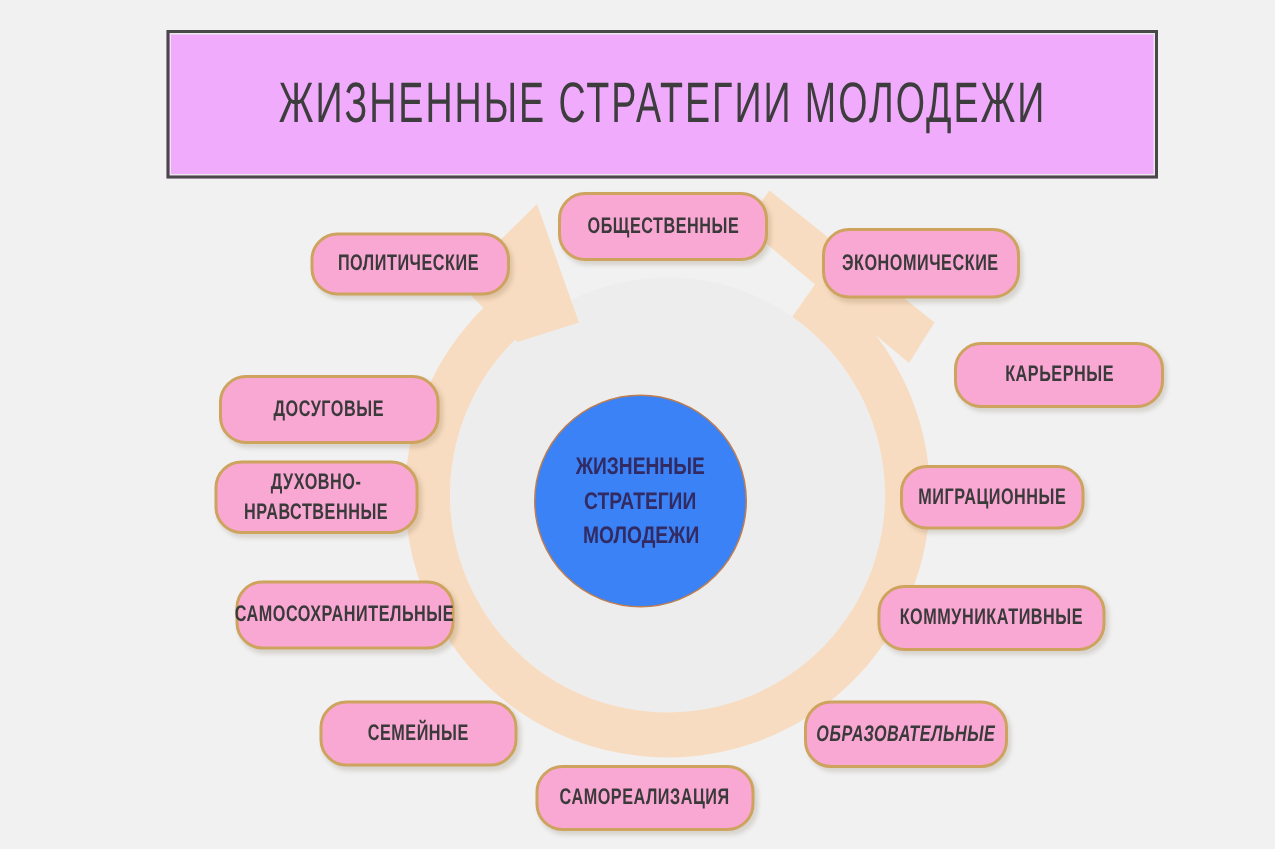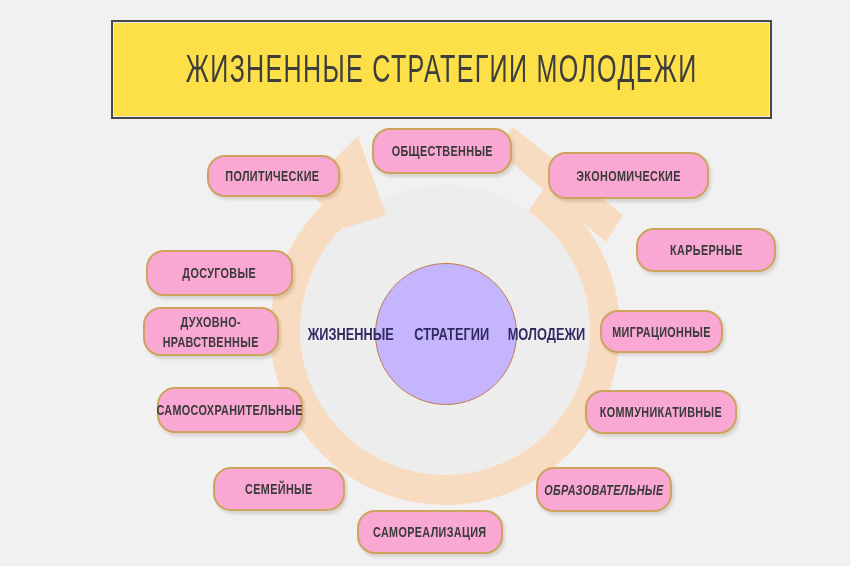--- a/index.html
+++ b/index.html
@@ -4,21 +4,21 @@
 <style>
   html,body{margin:0;padding:0;}
   body{
     width:850px;height:566px;position:relative;overflow:hidden;
     background:#f1f1f2;
     font-family:"Liberation Sans", sans-serif;
   }
   
   .titlebox{
     position:absolute;left:111px;top:20px;width:661px;height:99px;
-    background:#fde047;border:2px solid #484848;box-sizing:border-box;
+    background:#f0abfc;border:2px solid #484848;box-sizing:border-box;
     box-shadow:inset 0 0 0 1px #e9e9e9;
     display:flex;align-items:center;justify-content:center;z-index:4;
   }
   .titlebox .t{
     font-size:38px;color:#3d3d3d;letter-spacing:2px;white-space:nowrap;
     transform:scaleX(.66);transform-origin:center;
   }
   
   .ringsvg{position:absolute;left:0;top:0;z-index:1;}
   
@@ -26,36 +26,36 @@
     position:absolute;background:#f9a8d4;border:2px solid #cda35e;border-radius:18px;
     box-sizing:border-box;display:flex;align-items:center;justify-content:center;
     box-shadow:2px 2.5px 3px rgba(100,80,40,.18);z-index:3;
   }
   .node .l{
     font-weight:bold;font-size:15px;color:#3a3a3a;letter-spacing:.5px;
     text-align:center;line-height:1.3;white-space:pre-line;
     transform:scaleX(.72);transform-origin:center;
   }
   .n0{left:372px;top:128px;width:140px;height:46px;}
-  .n1{left:548px;top:152px;width:161px;height:47px;}
+  .n1{left:548px;top:152px;width:132px;height:47px;}
   .n2{left:588px;top:228px;width:140px;height:44px;margin-left:48px;}
   .n3{left:600px;top:310px;width:123px;height:43px;}
   .n4{left:585px;top:390px;width:152px;height:44px;}
   .n5{left:536px;top:467px;width:136px;height:45px;font-style:italic;}
   .n6{left:357px;top:510px;width:146px;height:44px;}
   .n7{left:213px;top:467px;width:132px;height:44px;}
   .n8{left:157px;top:387px;width:146px;height:46px;}
   .n9{left:143px;top:307px;width:136px;height:49px;}
   .n10{left:146px;top:226px;width:147px;height:46px;margin-top:24px;}
   .n11{left:207px;top:155px;width:133px;height:42px;justify-content:flex-end;}
   
   .center-circle{
-    position:absolute;left:375px;top:263px;width:142px;height:142px;
-    background:#c4b5fd;border:1.5px solid #bf7e4e;border-radius:50%;
-    box-sizing:border-box;display:flex;flex-direction:row;
+    position:absolute;left:356px;top:263px;width:142px;height:142px;
+    background:#3b82f6;border:1.5px solid #bf7e4e;border-radius:50%;
+    box-sizing:border-box;display:flex;flex-direction:column;
     align-items:center;justify-content:center;z-index:2;
   }
   .center-circle .c{
     font-weight:bold;font-size:16px;color:#322b63;line-height:23px;
     white-space:nowrap;transform:scaleX(.8);transform-origin:center;
   }
 </style>
 </head>
 <body>
 

